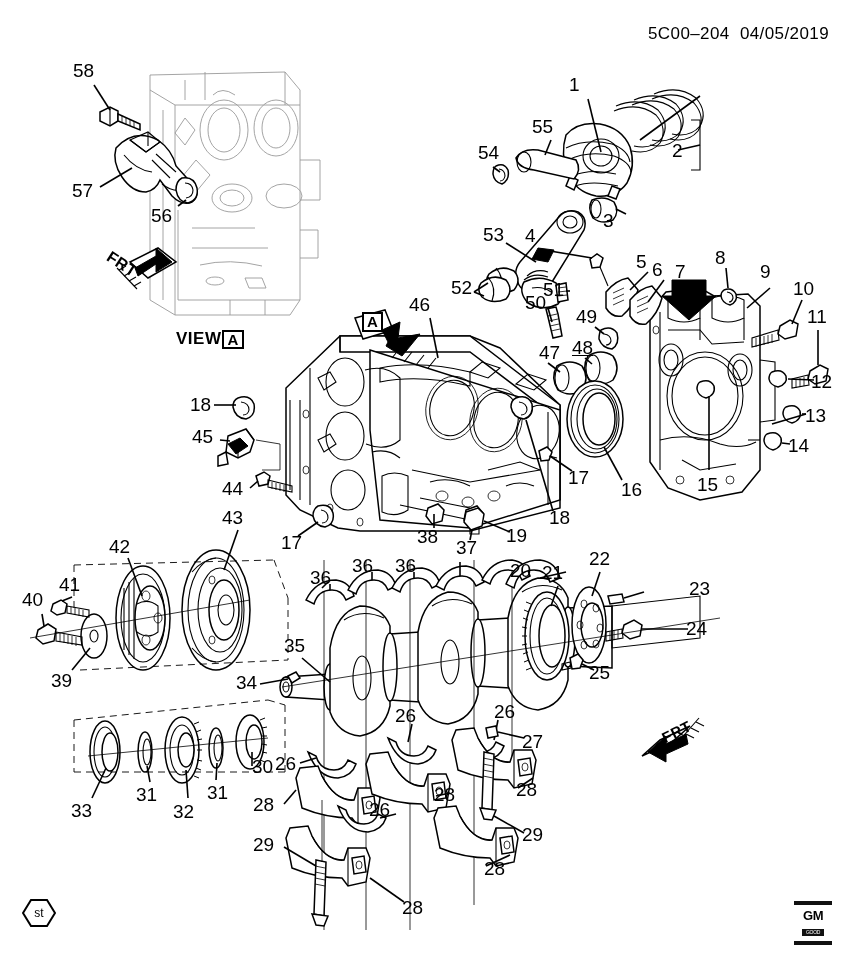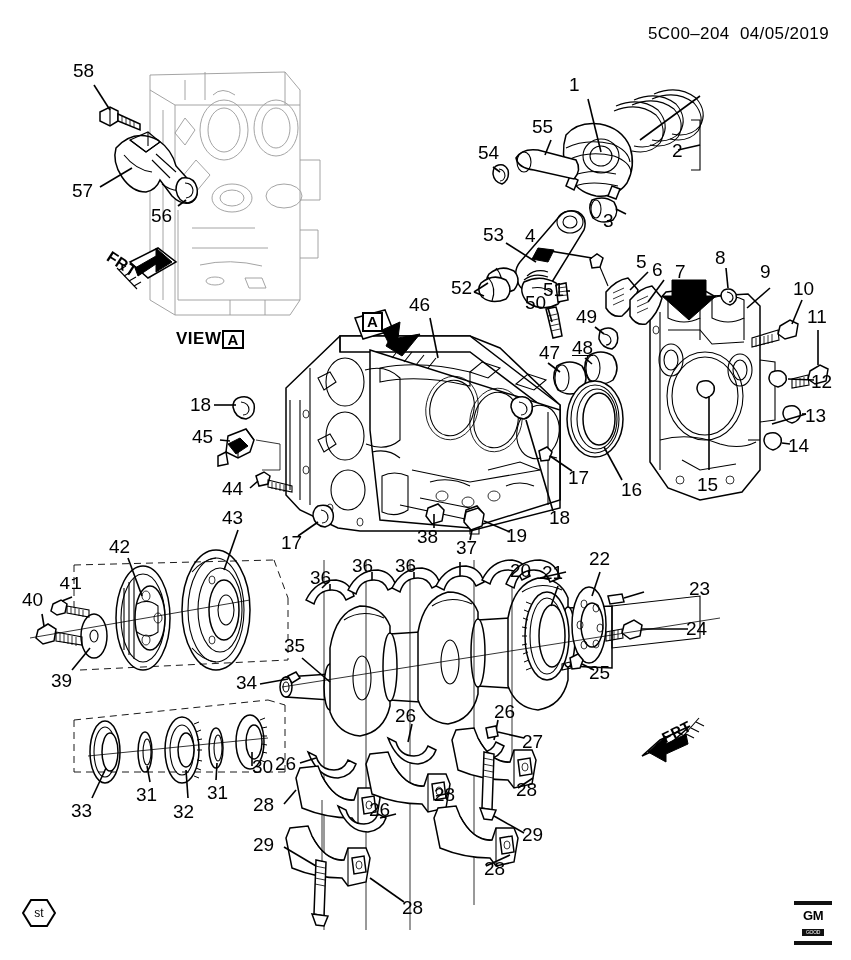--- a/index.html
+++ b/index.html
@@ -665,21 +665,21 @@
       <div class="cn" style="left: 71px; top: 801px;">33</div>
       <div class="cn" style="left: 236px; top: 673px;">34</div>
       <div class="cn" style="left: 284px; top: 636px;">35</div>
       <div class="cn" style="left: 310px; top: 568px;">36</div>
       <div class="cn" style="left: 352px; top: 556px;">36</div>
       <div class="cn" style="left: 395px; top: 556px;">36</div>
       <div class="cn" style="left: 456px; top: 538px;">37</div>
       <div class="cn" style="left: 417px; top: 527px;">38</div>
       <div class="cn" style="left: 51px; top: 671px;">39</div>
       <div class="cn" style="left: 22px; top: 590px;">40</div>
-      <div class="cn" style="left: 59px; top: 575px; font-family: Liberation Mono, monospace;">41</div>
+      <div class="cn" style="left: 59px; top: 575px;">41</div>
       <div class="cn" style="left: 109px; top: 537px;">42</div>
       <div class="cn" style="left: 222px; top: 508px;">43</div>
       <div class="cn" style="left: 222px; top: 479px;">44</div>
       <div class="cn" style="left: 192px; top: 427px;">45</div>
       <div class="cn" style="left: 409px; top: 295px;">46</div>
       <div class="cn" style="left: 539px; top: 343px;">47</div>
       <div class="cn" style="left: 572px; top: 338px; text-decoration: underline;">48</div>
       <div class="cn" style="left: 576px; top: 307px;">49</div>
       <div class="cn" style="left: 525px; top: 293px;">50</div>
       <div class="cn" style="left: 543px; top: 280px;">51</div>

